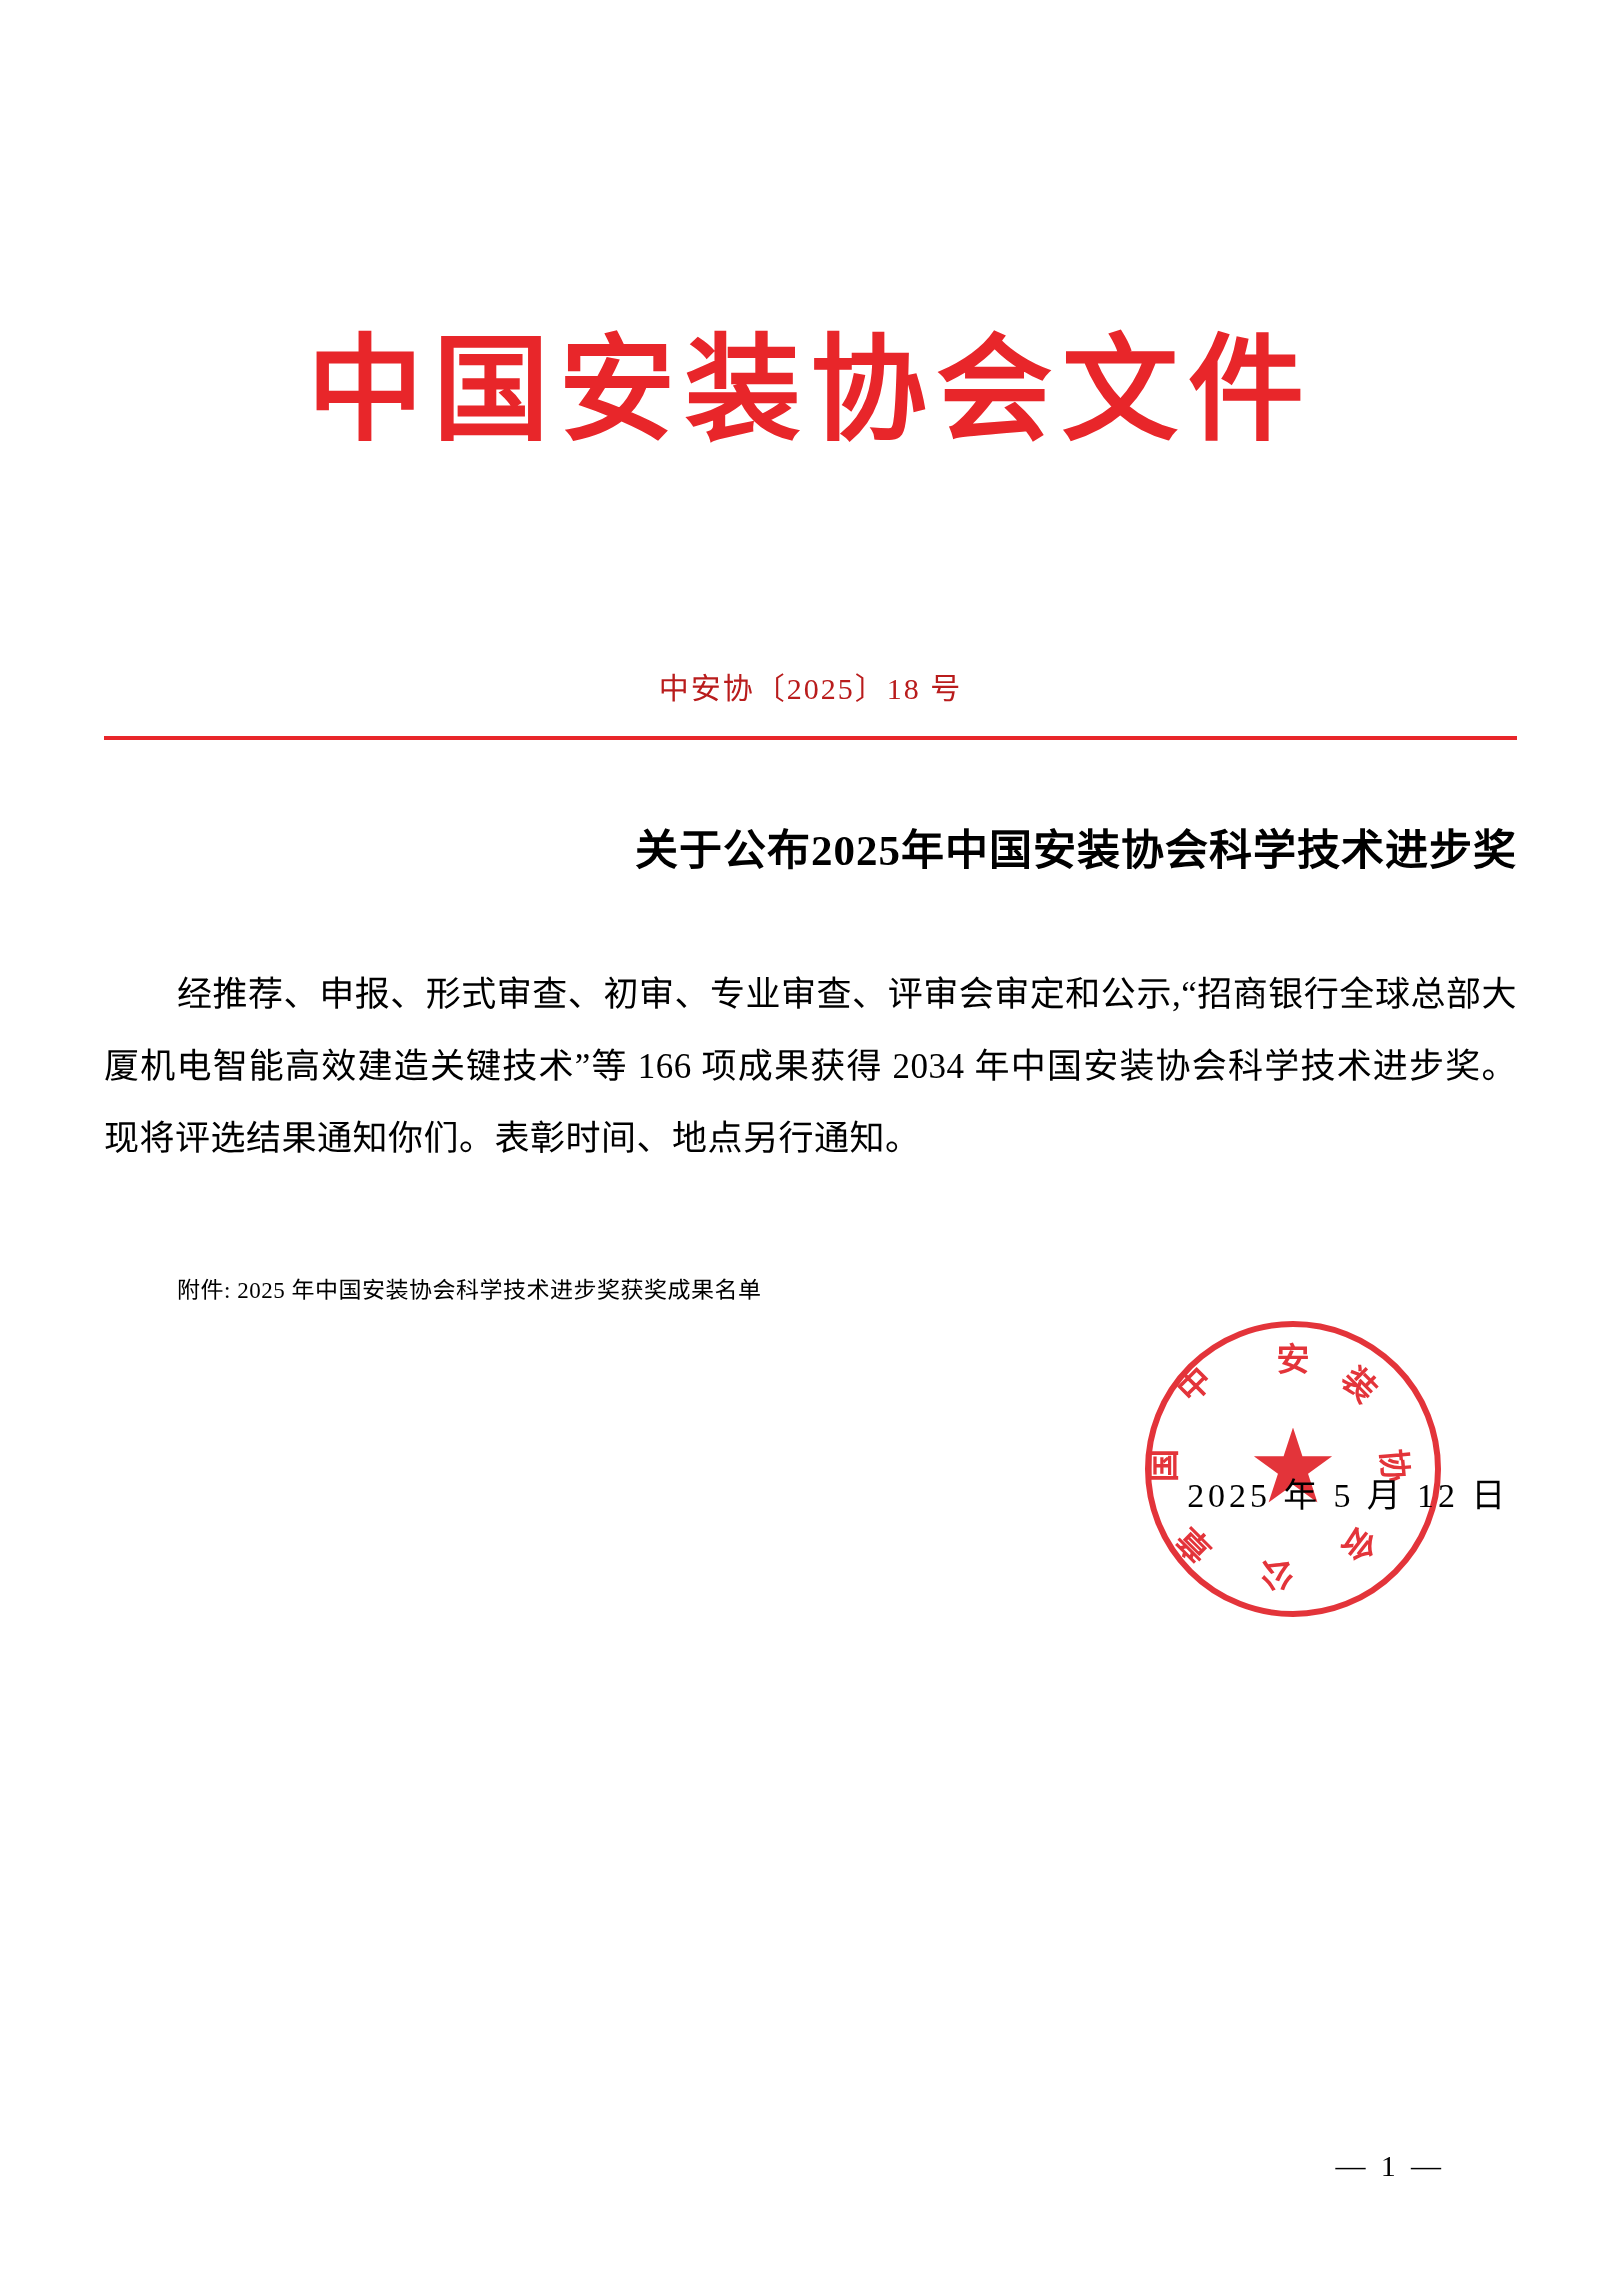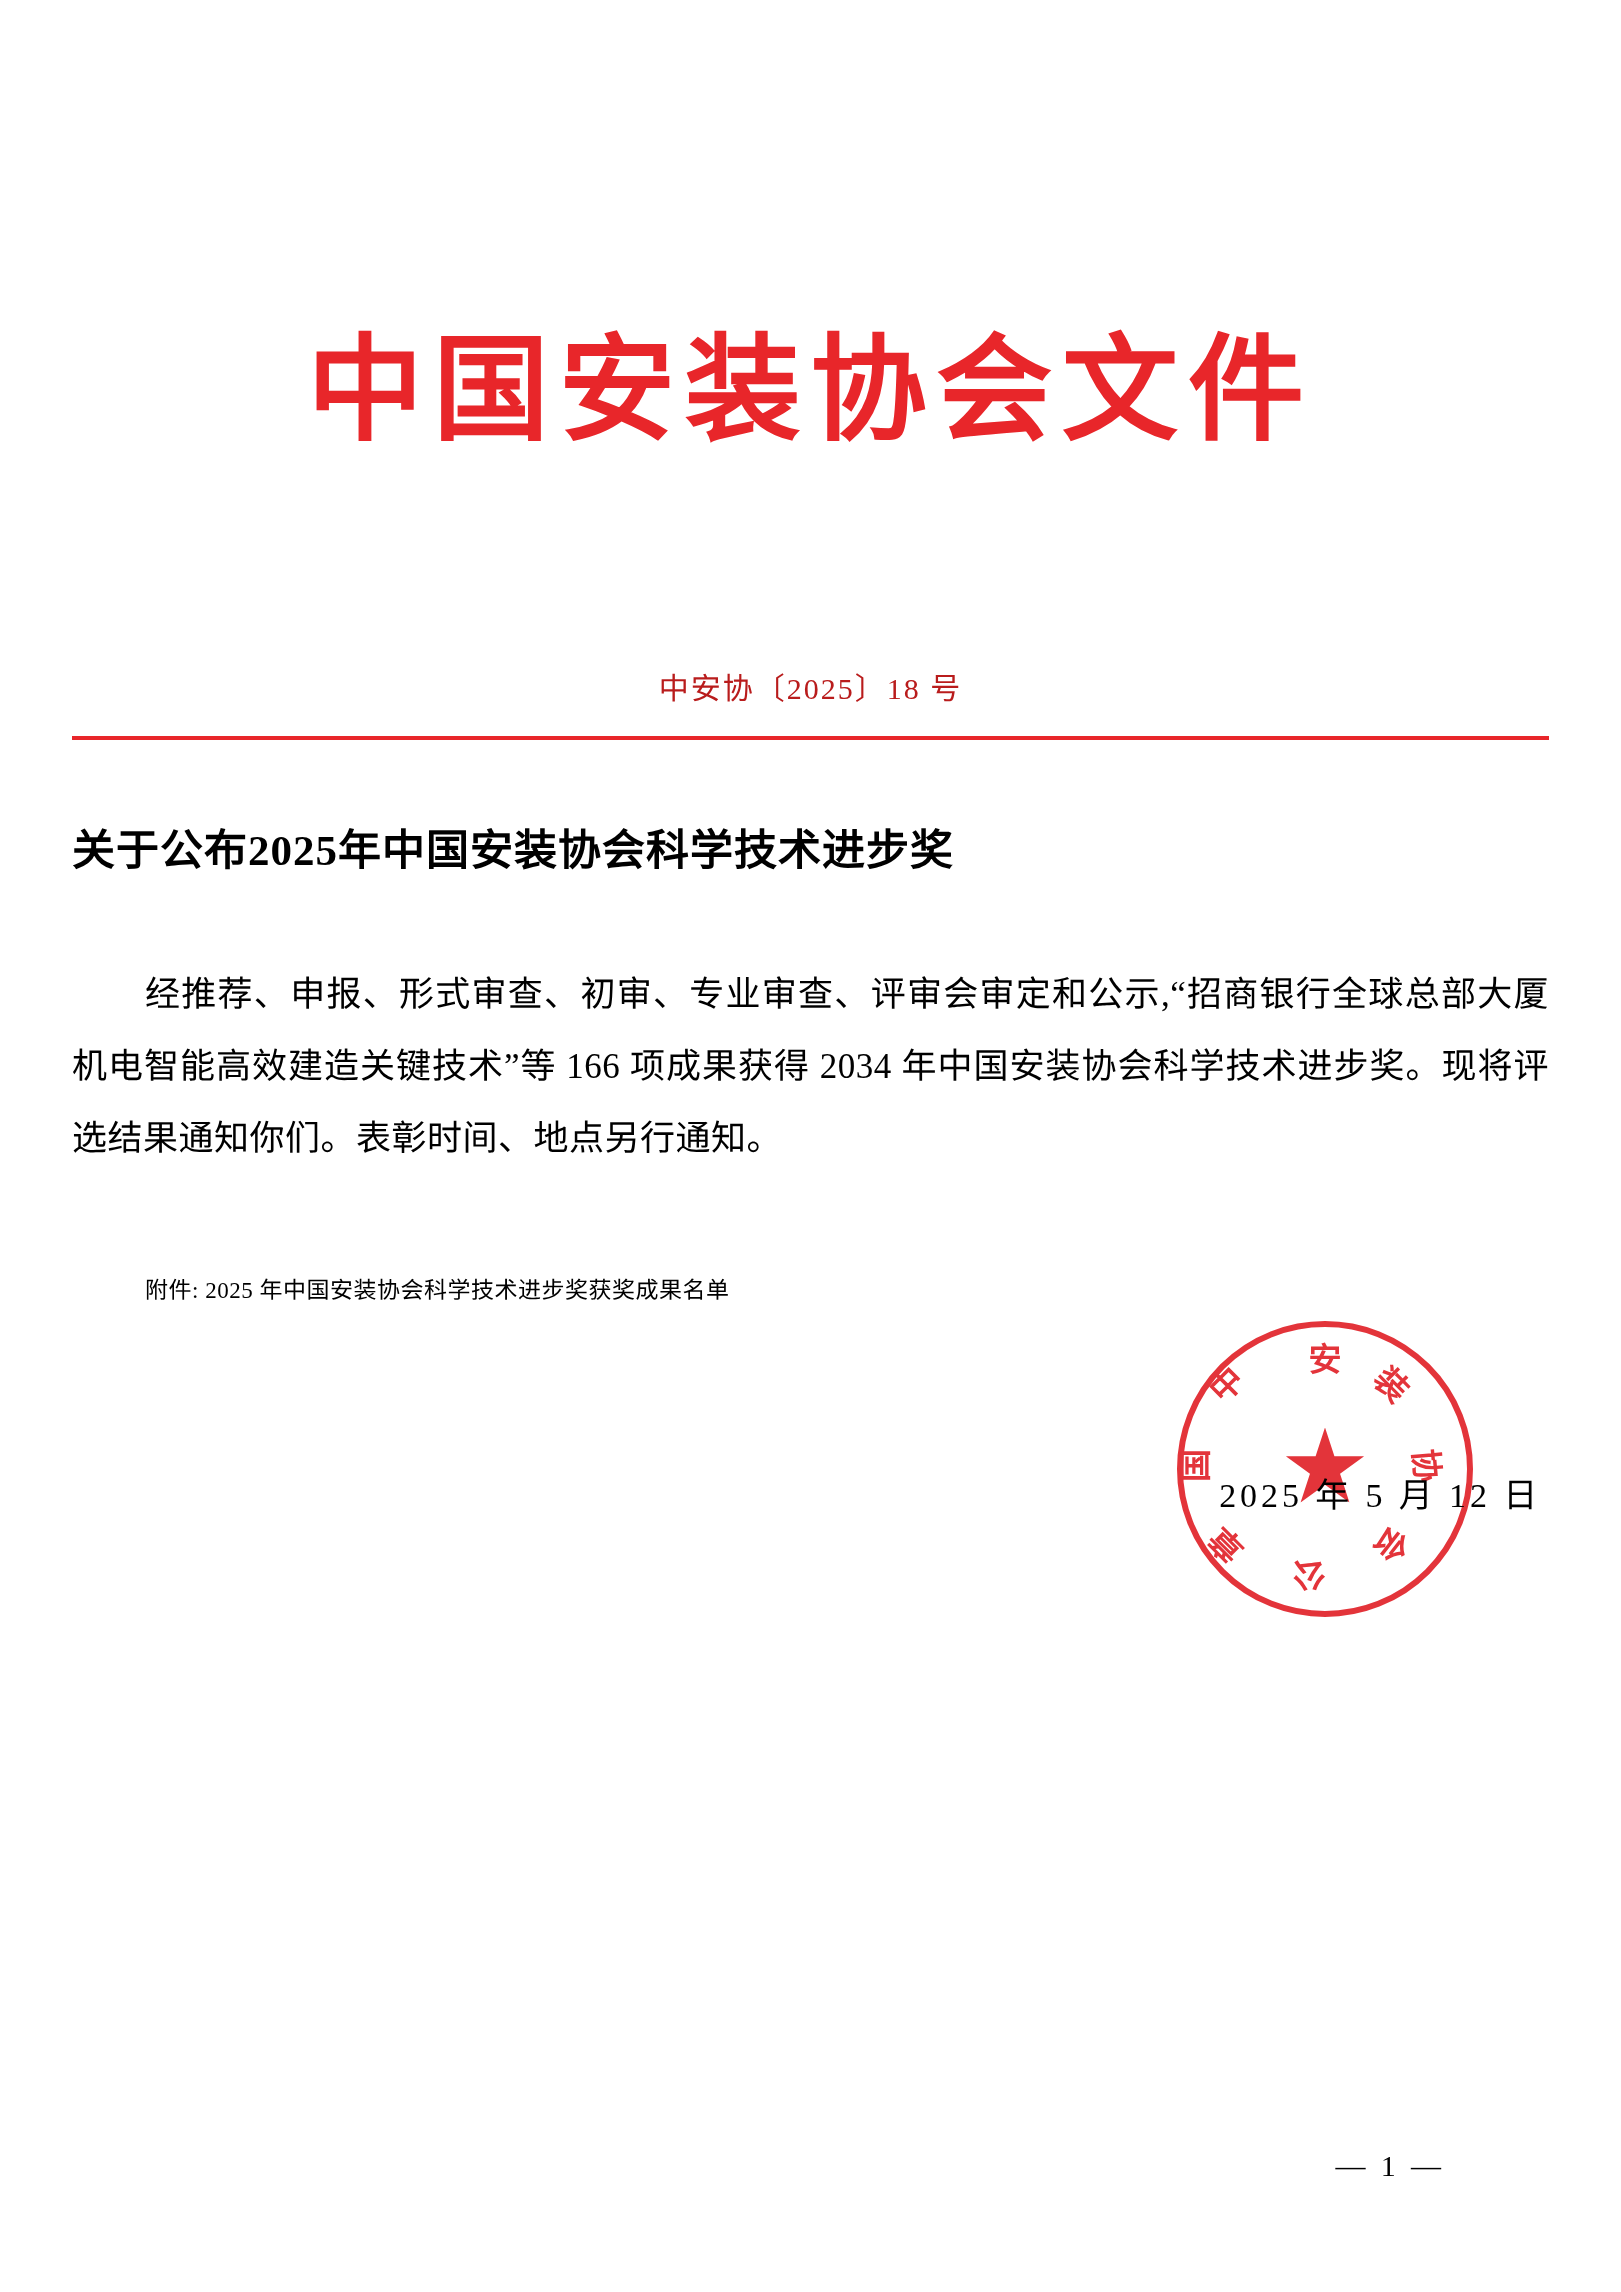--- a/index.html
+++ b/index.html
@@ -17,21 +17,21 @@
     overflow: hidden;
   }
 
   .page {
     position: absolute;
     left: 0;
     top: 0;
     width: 1621px;
     height: 2293px;
     box-sizing: border-box;
-    padding: 0 72px;
+    padding: 0 104px;
   }
 
   
   .masthead {
     text-align: center;
     margin-top: 323px;
   }
   .masthead-title {
     color: #e8262a;
     font-family: "DejaVu Serif", "Liberation Serif", serif;
@@ -57,21 +57,21 @@
   .red-rule {
     margin: 27.4px 0 0 0;
     height: 3.9px;
     background: #e8262a;
     width: 100%;
   }
 
   
   .doc-title {
     margin-top: 76px;
-    text-align: left;
+    text-align: right;
     font-weight: bold;
     font-size: 43px;
     line-height: 1.62;
     letter-spacing: 1px;
     color: #000;
   }
   .doc-title .line {
     display: block;
   }
 

